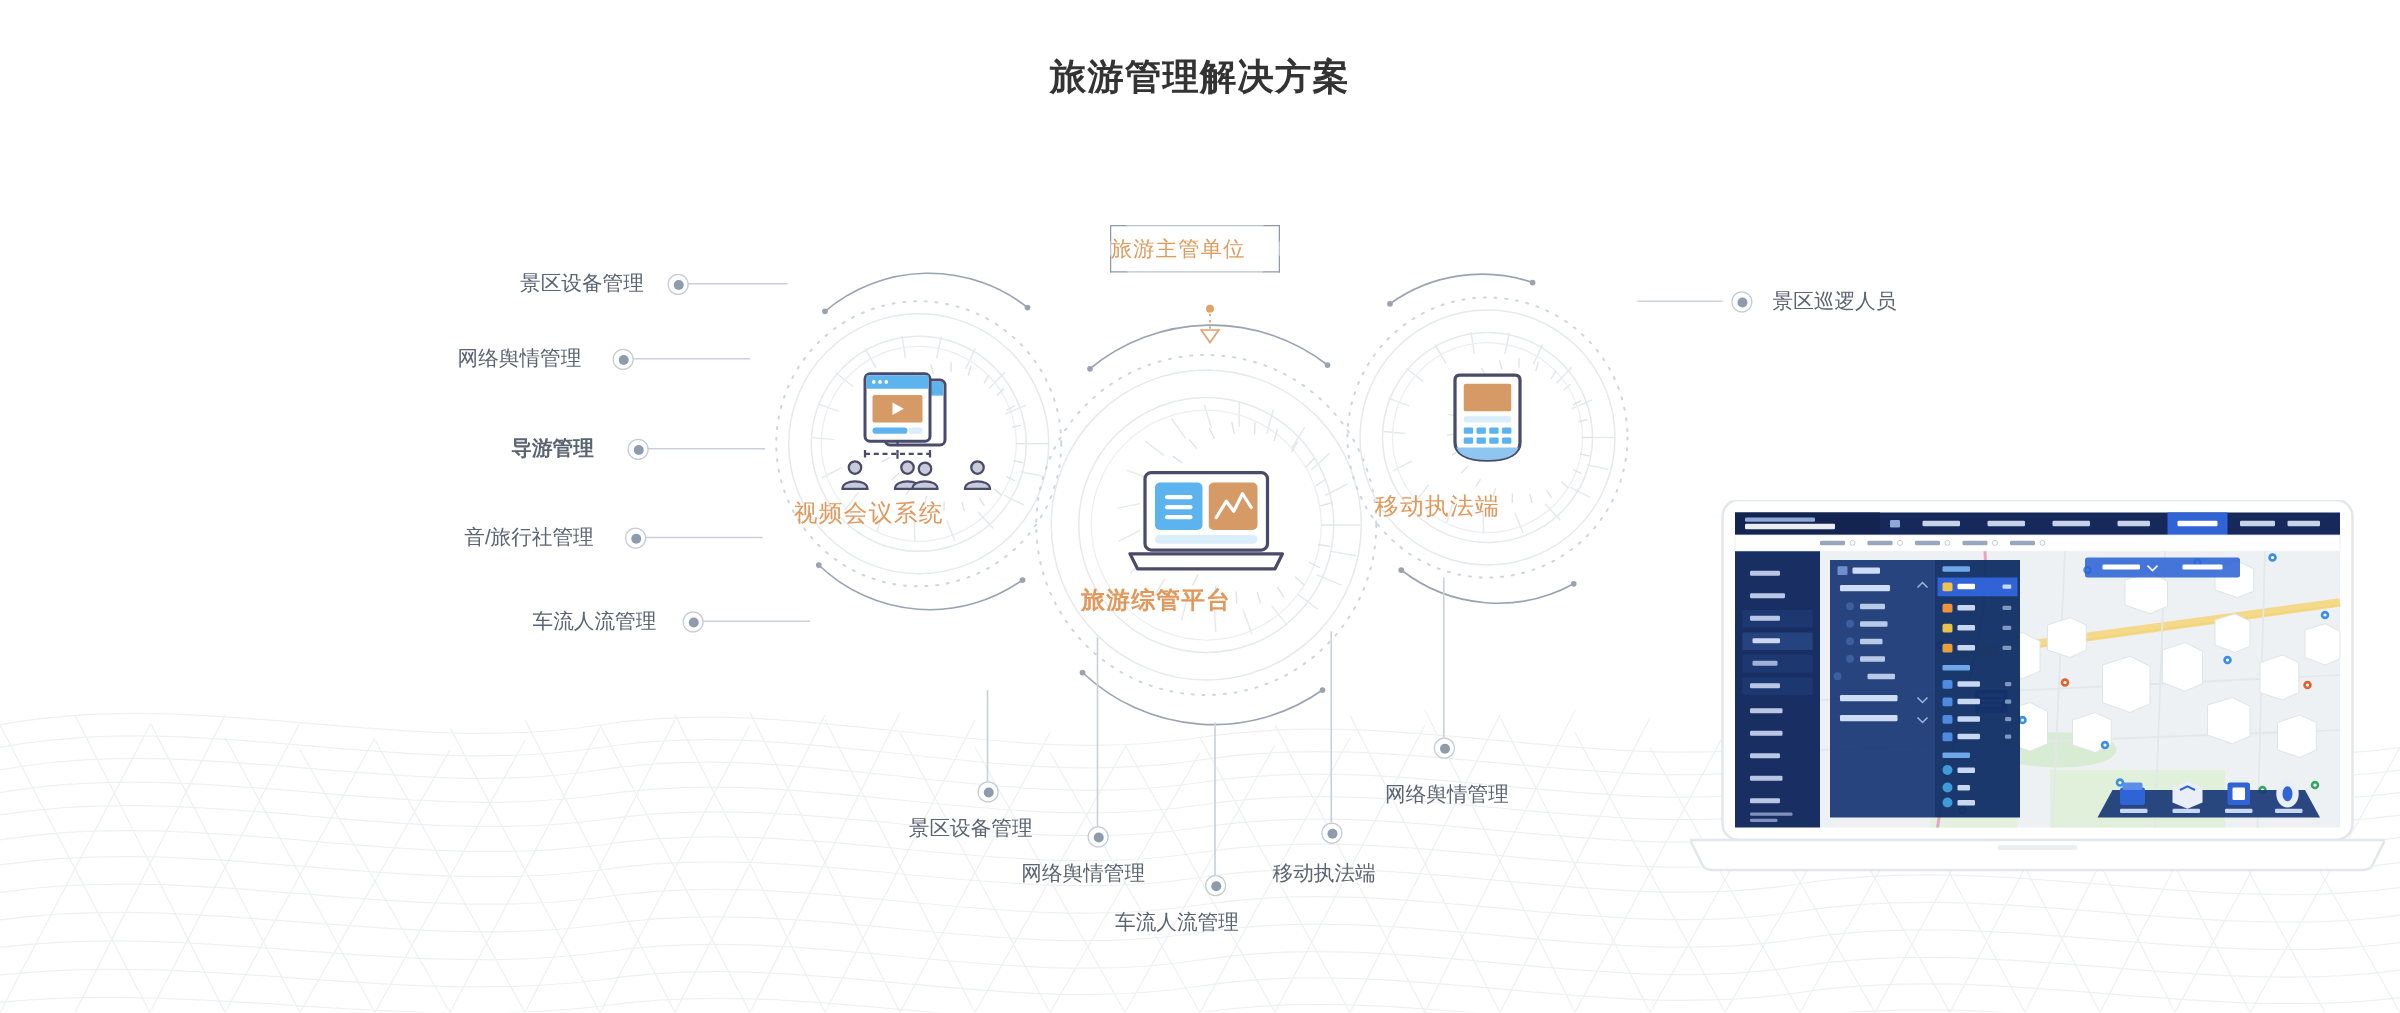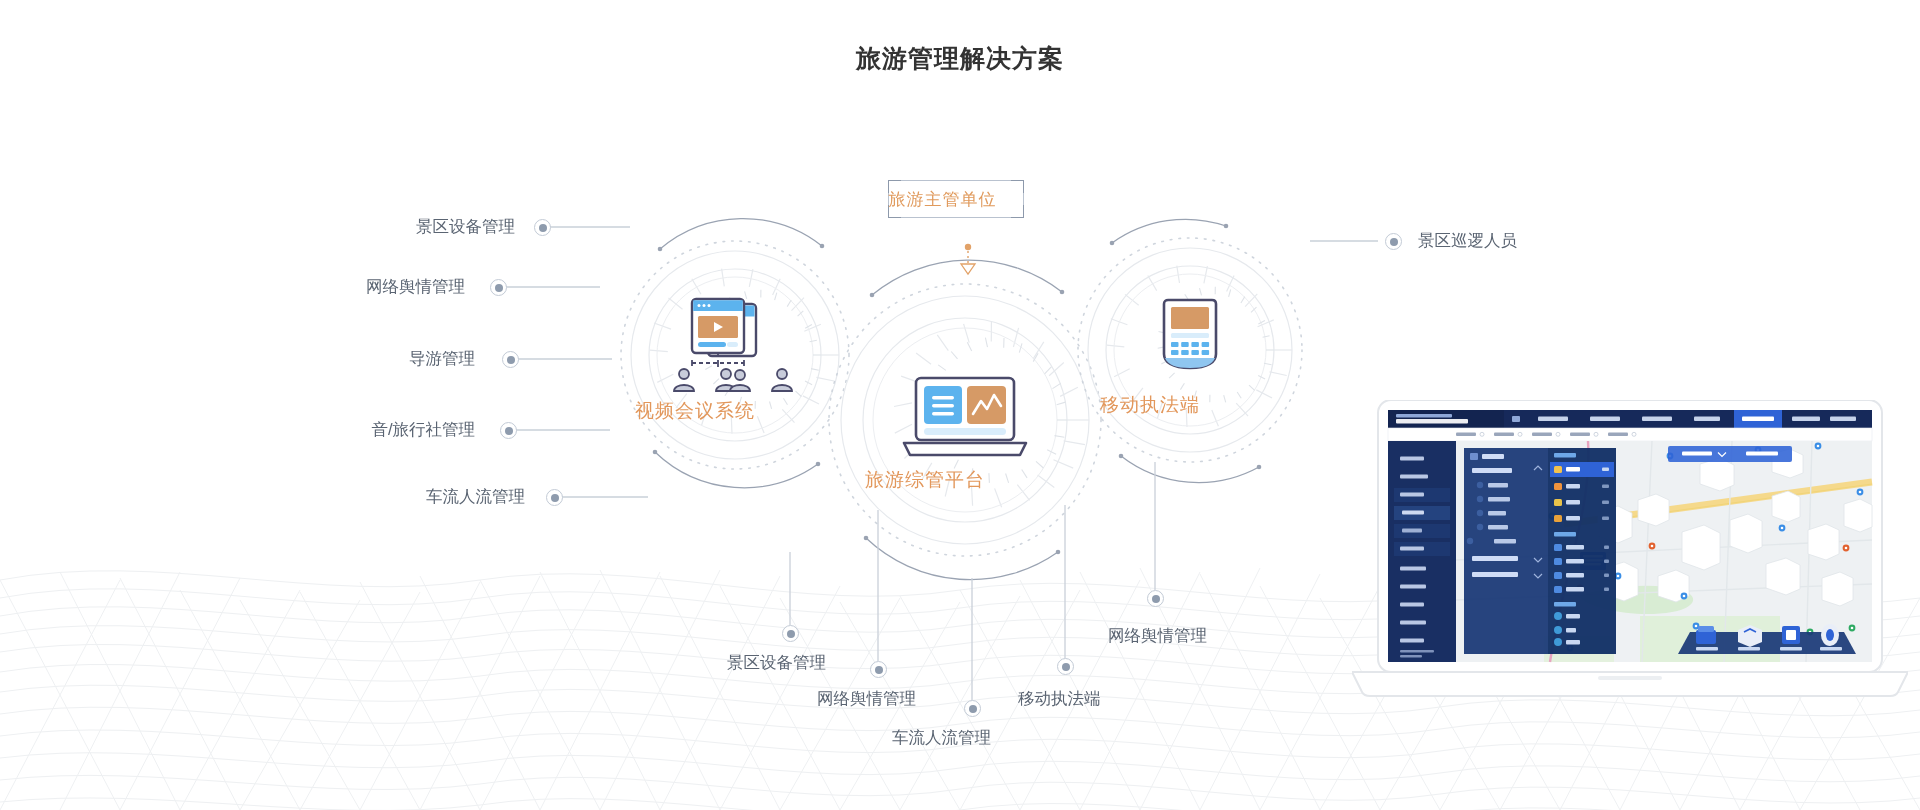--- a/index.html
+++ b/index.html
@@ -12,21 +12,21 @@
     position:relative;
   }
   #stage{position:absolute;left:0;top:0;width:1920px;height:810px;overflow:hidden;}
 
   
   #bg-mesh{position:absolute;left:0;bottom:0;width:1920px;height:380px;z-index:0;}
 
   
   .title{
     position:absolute;left:0;top:42px;width:1920px;text-align:center;
-    font-size:25px;font-weight:bold;color:#333333;letter-spacing:1px;
+    font-size:29px;font-weight:bold;color:#333333;letter-spacing:1px;
     z-index:5;
   }
   .subtitle{
     position:absolute;left:0;top:103px;width:1920px;text-align:center;
     font-size:19px;color:#8c8c8c;letter-spacing:1px;
     z-index:5;
   }
 
   
   #diagram{position:absolute;left:0;top:0;width:1920px;height:810px;z-index:3;}
@@ -441,21 +441,21 @@
       <rect x="26" y="11" width="38" height="38" rx="4" fill="#5cb3ee"></rect>
       <rect x="34" y="21" width="22" height="3.4" rx="1.7" fill="#ffffff"></rect>
       <rect x="34" y="29" width="22" height="3.4" rx="1.7" fill="#ffffff"></rect>
       <rect x="34" y="37" width="22" height="3.4" rx="1.7" fill="#ffffff"></rect>
       <rect x="69" y="11" width="39" height="38" rx="4" fill="#d69a66"></rect>
       <polyline points="75,39 83,26 89,34 96,20 103,31" fill="none" stroke="#ffffff" stroke-width="2.6" stroke-linejoin="round" stroke-linecap="round"></polyline>
       <rect x="26" y="53" width="82" height="7" rx="3.5" fill="#d9edfb"></rect>
       <path d="M6 68 H128 L122 80 H12 Z" fill="#ffffff" stroke="#4a4a6a" stroke-width="2.6" stroke-linejoin="round"></path>
     </svg>
   </div>
-  <div class="node-cap" style="left:865px;top:467px;width:200px;">旅游综管平台</div>
+  <div class="node-cap" style="left:865px;top:467px;width:200px;font-weight:bold;">旅游综管平台</div>
 
   <div class="icon-wrap" style="left:1158px;top:298px;width:64px;height:74px;">
     <svg viewBox="0 0 64 74" width="64" height="74">
       <path d="M6 6 C6 3 8 2 10 2 H54 C56 2 58 3 58 6 V56 C58 64 50 70 32 70 C14 70 6 64 6 56 Z" fill="#ffffff" stroke="#4a4a6a" stroke-width="2.6"></path>
       <rect x="13" y="9" width="38" height="22" rx="1.5" fill="#d69a66"></rect>
       <rect x="13" y="35" width="38" height="5" rx="1.5" fill="#d9edfb"></rect>
       <g fill="#5cb3ee">
         <rect x="13" y="44" width="7.5" height="5" rx="1"></rect>
         <rect x="23.2" y="44" width="7.5" height="5" rx="1"></rect>
         <rect x="33.4" y="44" width="7.5" height="5" rx="1"></rect>
@@ -469,21 +469,21 @@
     </svg>
   </div>
   <div class="node-cap" style="left:1100px;top:392px;width:180px;">移动执法端</div>
 
   <div class="lbl r" style="left:300px;top:216px;width:215px;">景区设备管理</div>
   <div class="dot" style="left:534px;top:219px;"></div>
 
   <div class="lbl r" style="left:250px;top:276px;width:215px;">网络舆情管理</div>
   <div class="dot" style="left:490px;top:279px;"></div>
 
-  <div class="lbl r" style="left:295px;top:348px;width:180px;">导游管理</div>
+  <div class="lbl r" style="left:295px;top:348px;width:180px;font-weight:bold;">导游管理</div>
   <div class="dot" style="left:502px;top:351px;"></div>
 
   <div class="lbl r" style="left:270px;top:419px;width:205px;">音/旅行社管理</div>
   <div class="dot" style="left:500px;top:422px;"></div>
 
   <div class="lbl r" style="left:310px;top:486px;width:215px;">车流人流管理</div>
   <div class="dot" style="left:546px;top:489px;"></div>
 
   <div class="dot" style="left:1385px;top:233px;"></div>
   <div class="lbl" style="left:1418px;top:230px;">景区巡逻人员</div>

